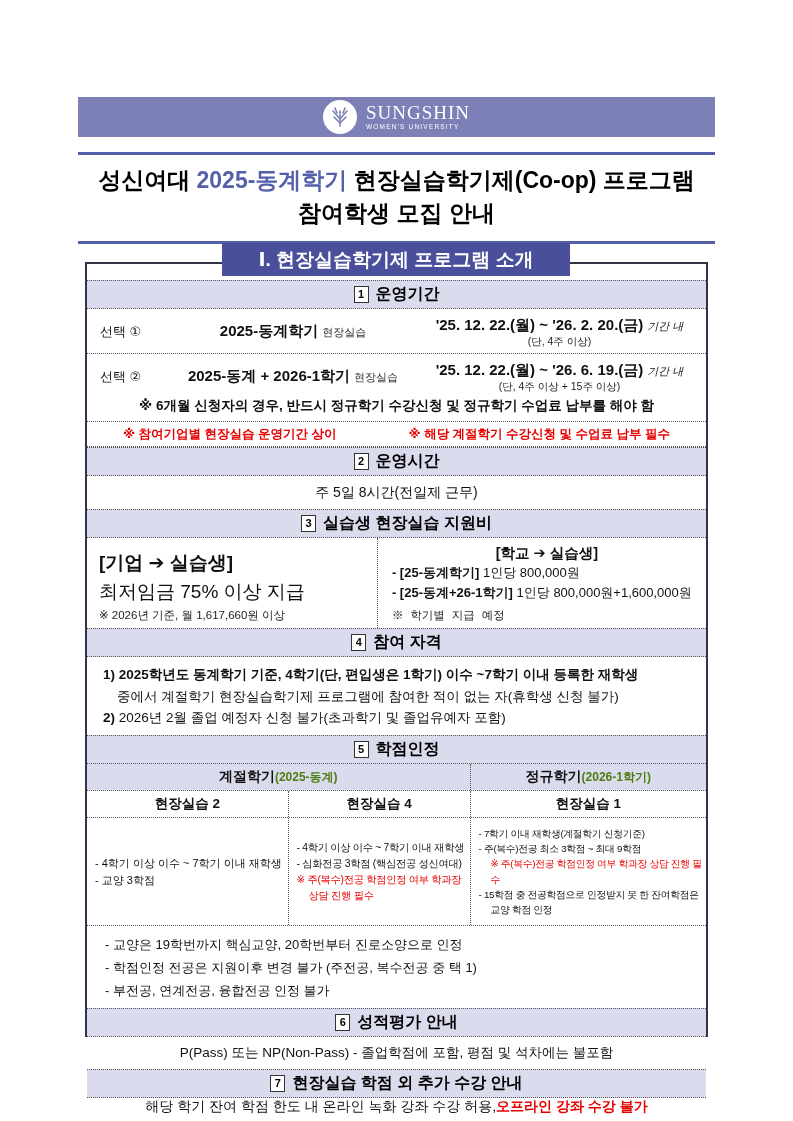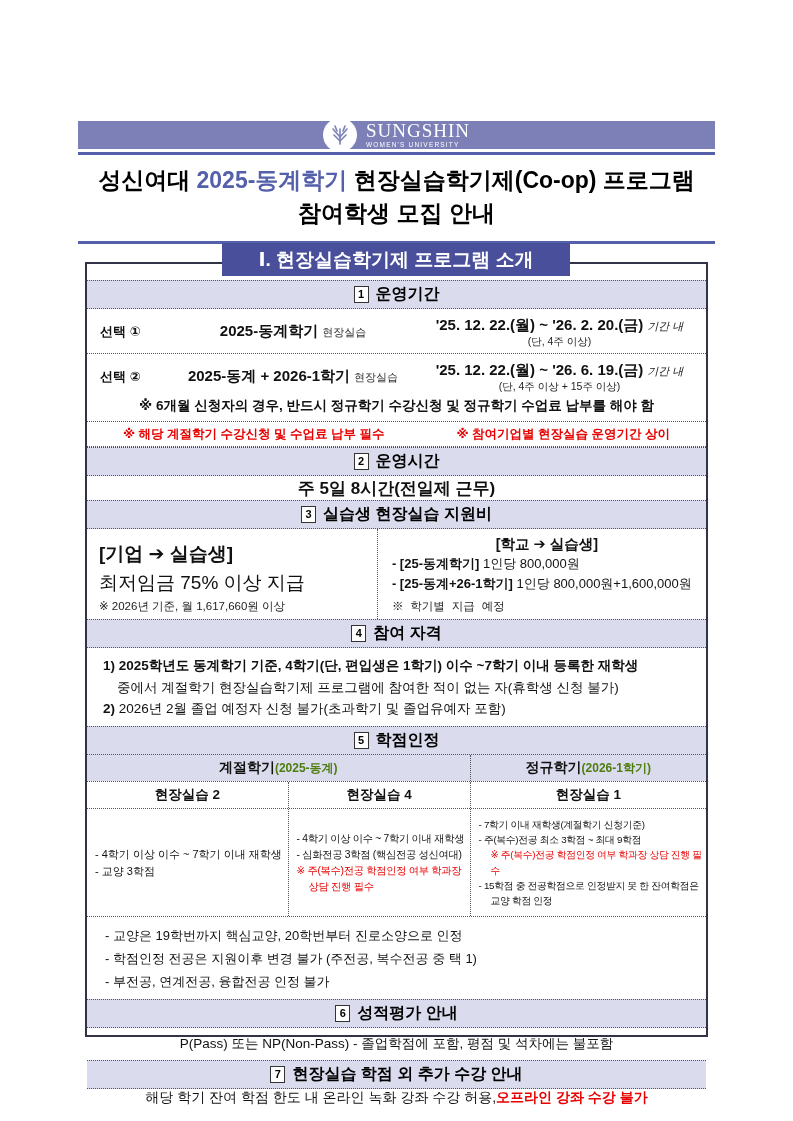--- a/index.html
+++ b/index.html
@@ -1,20 +1,20 @@
 <!DOCTYPE html>
 <html><head>
 <meta charset="utf-8">
 <style>
   html,body{margin:0;padding:0;background:#ffffff;}
   .page{position:relative;width:793px;height:1121px;background:#ffffff;
         font-family:"Liberation Sans","DejaVu Sans",sans-serif;color:#111;}
   
-  .banner{position:absolute;left:78px;top:97px;width:637px;height:28px;background:#7c80b6;
-          display:flex;align-items:center;justify-content:center;gap:9px;margin-top:24px;}
+  .banner{position:absolute;left:78px;top:97px;width:637px;height:40px;background:#7c80b6;
+          display:flex;align-items:center;justify-content:center;gap:9px;}
   .logo-circle{width:34px;height:34px;border-radius:50%;background:#fff;display:flex;
                align-items:center;justify-content:center;}
   .logo-text{color:#fff;line-height:1;}
   .logo-name{font-family:"Liberation Serif","DejaVu Serif",serif;font-size:19px;letter-spacing:1px;}
   .logo-sub{font-size:6.5px;letter-spacing:1.2px;margin-top:2px;}
   
   .title-block{position:absolute;left:78px;top:152px;width:637px;
                border-top:3px solid #5560aa;border-bottom:3px solid #5560aa;
                padding:9px 0 10px 0;text-align:center;font-weight:bold;font-size:23px;
                line-height:1.45;color:#000;}
@@ -29,32 +29,32 @@
               display:flex;flex-direction:column;}
   .band{background:#dbdbee;border-top:1px dotted #555;border-bottom:1px dotted #555;
         height:27px;display:flex;align-items:center;justify-content:center;
         font-weight:bold;font-size:16px;color:#000;flex:none;}
   .numbox{display:inline-block;border:1px solid #333;font-size:11px;font-weight:bold;
           width:13px;height:15px;line-height:15px;text-align:center;margin-right:7px;
           vertical-align:2px;background:#fff;}
   .dottedb{border-bottom:1px dotted #555;}
   
   .p-row{display:grid;grid-template-columns:86px 240px 1fr;align-items:center;flex:none;}
-  .p-label{font-weight:bold;font-size:13px;padding-left:13px;}
+  .p-label{font-weight:normal;font-size:13px;padding-left:13px;}
   .p-prog{text-align:center;}
   .p-prog b{font-size:15px;}
   .p-prog .sm{font-size:11px;color:#333;font-weight:normal;margin-left:4px;}
   .p-date{text-align:center;line-height:1.25;}
   .p-date .d{font-weight:bold;font-size:15px;}
   .p-date .tail{font-size:11px;margin-left:4px;font-style:italic;}
   .p-date .note{font-size:10.5px;color:#222;}
   .note6{font-weight:bold;font-size:13.5px;text-align:center;padding:2px 0 6px 0;flex:none;}
   .red-row{display:flex;justify-content:space-around;align-items:center;height:24px;
            color:#e80000;font-weight:bold;font-size:12.5px;flex:none;border-bottom:1px dotted #555;}
-  .hours{height:24px;display:flex;align-items:center;justify-content:center;font-size:17px;flex:none;font-weight:bold;}
+  .hours{height:33px;display:flex;align-items:center;justify-content:center;font-size:14px;flex:none;}
   
   .support{display:grid;grid-template-columns:47% 53%;flex:none;height:90px;}
   .sup-left{border-right:1px dotted #555;display:flex;flex-direction:column;padding:8px 10px 5px 12px;box-sizing:border-box;}
   .sup-left .mid{flex:1;display:flex;flex-direction:column;align-items:flex-start;justify-content:center;
                  font-size:19px;line-height:1.55;}
   .sup-note{font-size:11.5px;color:#222;}
   .sup-right{display:flex;flex-direction:column;padding:6px 4px 5px 14px;box-sizing:border-box;}
   .sup-right .hdr{text-align:center;font-weight:bold;font-size:14.5px;}
   .sup-right .item{font-size:13px;line-height:1.5;}
   .sup-right .item b{font-size:13px;}
@@ -138,22 +138,22 @@
       <div class="p-prog"><b>2025-동계 + 2026-1학기</b><span class="sm">현장실습</span></div>
       <div class="p-date">
         <div><span class="d">'25. 12. 22.(월) ~ '26. 6. 19.(금)</span><span class="tail">기간 내</span></div>
         <div class="note">(단, 4주 이상 + 15주 이상)</div>
       </div>
     </div>
 
     <div class="note6 dottedb">※ 6개월 신청자의 경우, 반드시 정규학기 수강신청 및 정규학기 수업료 납부를 해야 함</div>
 
     <div class="red-row">
+      <span>※ 참여기업별 현장실습 운영기간 상이</span>
       <span>※ 해당 계절학기 수강신청 및 수업료 납부 필수</span>
-      <span>※ 참여기업별 현장실습 운영기간 상이</span>
     </div>
 
     <div class="band">
       <span class="numbox">2</span>
       <span>운영시간</span>
     </div>
     <div class="hours">주 5일 8시간(전일제 근무)</div>
 
     <div class="band">
       <span class="numbox">3</span>

